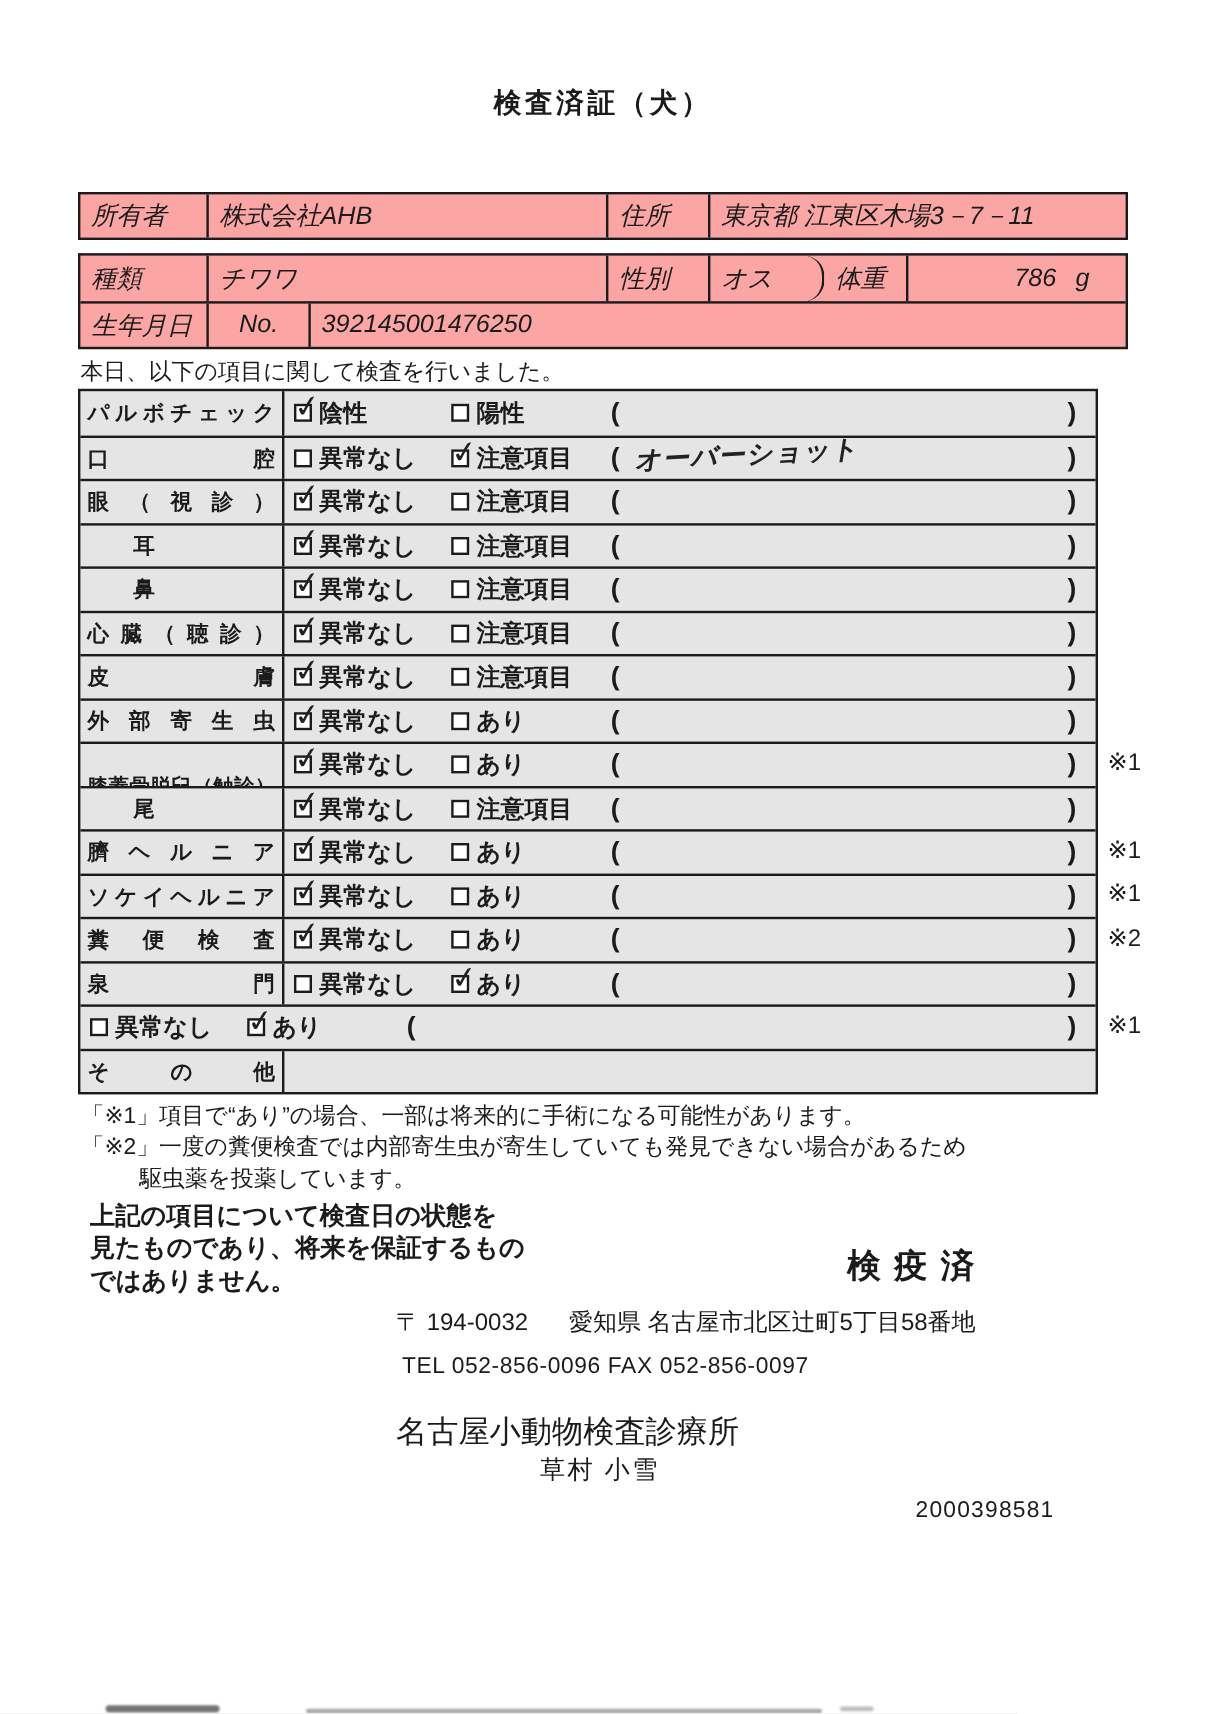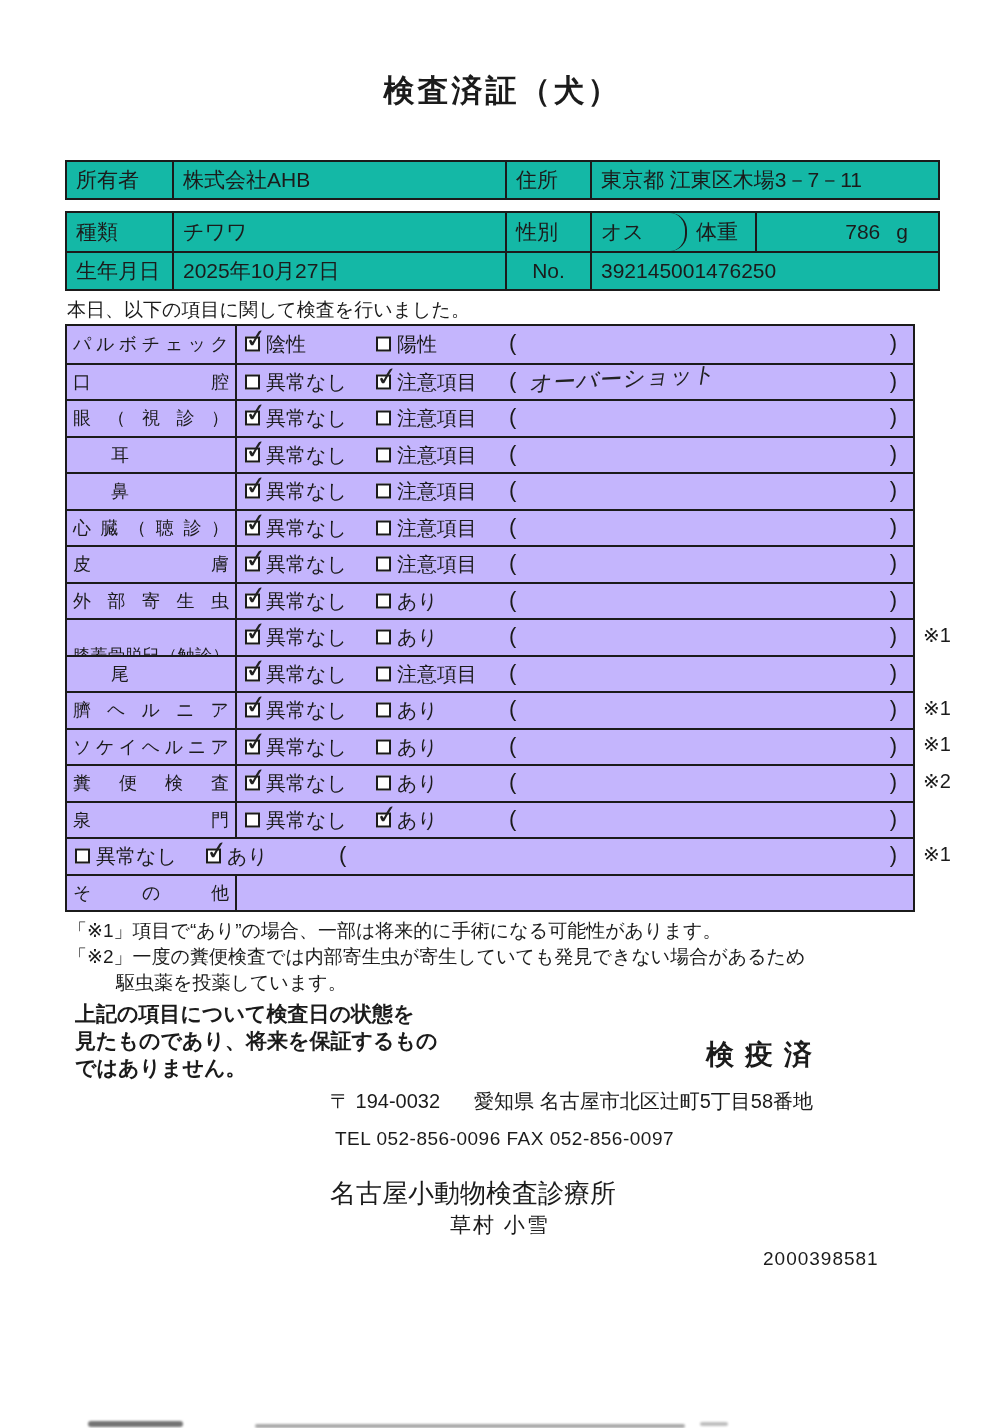--- a/index.html
+++ b/index.html
@@ -4,43 +4,43 @@
 <style>
   * { margin:0; padding:0; box-sizing:border-box; }
   html,body { background:#ececec; }
   .page {
     position:relative; width:1005px; height:1428px; background:#ffffff;
     font-family:"Liberation Sans","DejaVu Sans",sans-serif; color:#1b1b1b;
     overflow:hidden; margin:0 auto;
   }
   .title {
     position:absolute; top:70px; left:0; width:100%; text-align:center;
-    font-size:31px; font-weight:600; letter-spacing:3px;font-family:Liberation Mono, monospace;
+    font-size:23px; font-weight:600; letter-spacing:3px;font-family:Liberation Mono, monospace;
   }
   .examdate {
     position:absolute; top:132px; left:575px; right:68px;
     display:flex; justify-content:space-between; font-size:21px;
   }
-  .tbl { position:absolute; border:2px solid #1b1b1b; display:flex; flex-direction:column; background:#14b8a6; }
+  .tbl { position:absolute; border:2px solid #1b1b1b; display:flex; flex-direction:column; background:#fca5a5;font-style:italic; }
   .tbl-a { left:65px; top:160px; width:875px; }
   .tbl-b { left:65px; top:211px; width:875px; }
   .trow { display:flex; height:36px; }
   .tbl-b .trow { height:38px; }
   .trow + .trow { border-top:2px solid #1b1b1b; }
   .cell { border-right:2px solid #1b1b1b; display:flex; align-items:center; padding:0 9px; font-size:21px; overflow:hidden; white-space:nowrap; }
   .cell.last { border-right:none; }
   .w107 { width:107px; } .w333 { width:333px; } .w85 { width:85px; }
   .w95 { width:95px;border-radius:17px; } .w70 { width:70px; }
   .cell.grow { flex:1; }
   .cell.center { justify-content:center; }
   .cell.weightval { justify-content:flex-end; gap:16px; padding-right:30px; }
   .intro { position:absolute; left:67px; top:297px; font-size:19px; }
 
   .insp { position:absolute; left:65px; top:324px; width:960px; }
-  .insp-table { width:850px; border:2px solid #1b1b1b; background:#c4b5fd; }
+  .insp-table { width:850px; border:2px solid #1b1b1b; background:#e5e5e5;font-weight:bold; }
   .irow { display:flex; height:36.5px; }
   .irow + .irow { border-top:2px solid #1b1b1b; }
   .lcell { width:170px; border-right:2px solid #1b1b1b; display:flex; align-items:center; padding:0 6px; overflow:hidden; }
   .ltext { width:100%; font-size:18px; text-align:justify; text-align-last:justify; white-space:nowrap; }
   .lcell.single .ltext { text-align-last:left; padding-left:38px; }
   .lcell.dense .ltext { font-size:17px; letter-spacing:-0.5px;margin-top:37px; }
   .ccell { position:relative; flex:1; font-size:20px; }
   .opt { position:absolute; top:50%; transform:translateY(-50%); display:flex; align-items:center; }
   .opt.o1 { left:8px; } .opt.o2 { left:139px; }
   .cb { position:relative; width:15px; height:15px; border:2px solid #1b1b1b; margin-right:6px; flex:none; background:#fff; }
@@ -94,21 +94,20 @@
       <div class="cell w85">性別</div>
       <div class="cell w95">オス</div>
       <div class="cell w70">体重</div>
       <div class="cell grow last weightval">
         <span>786</span>
         <span>g</span>
       </div>
     </div>
     <div class="trow">
       <div class="cell w107">生年月日</div>
-      <div class="cell w333">2025年10月27日</div>
       <div class="cell w85 center">No.</div>
       <div class="cell grow last">392145001476250</div>
     </div>
   </div>
 
   <div class="intro">本日、以下の項目に関して検査を行いました。</div>
 
   <div class="insp">
     <div class="insp-table">
 

